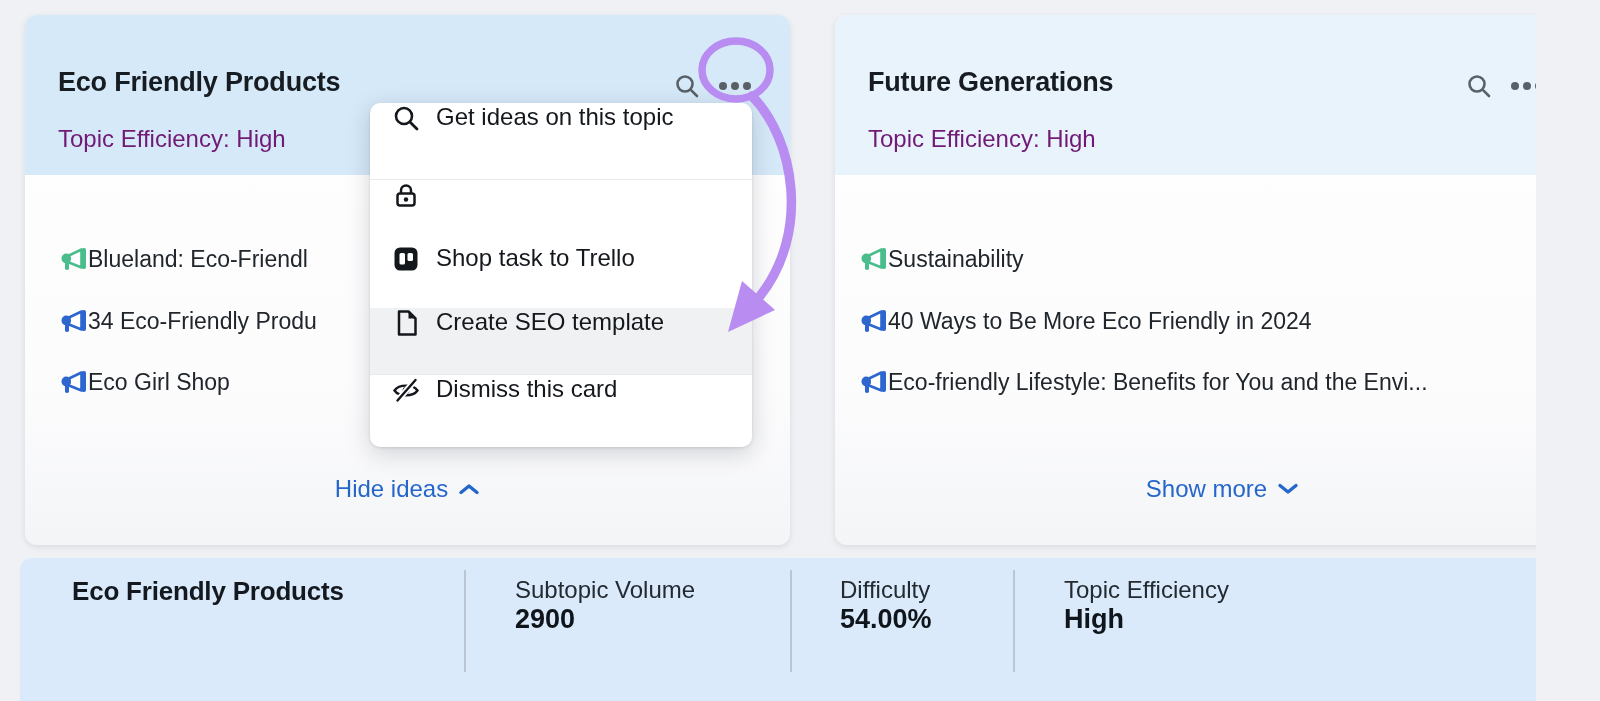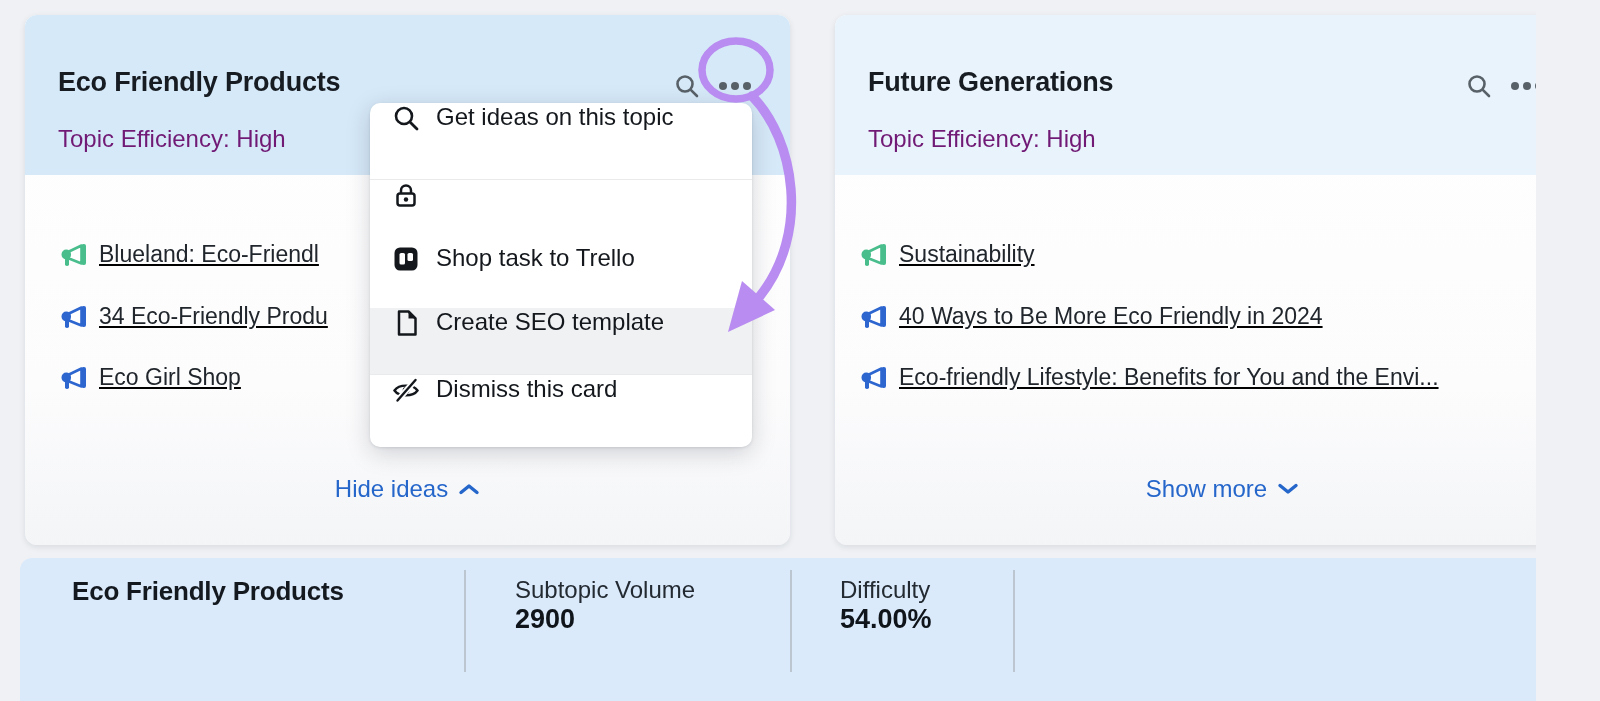--- a/index.html
+++ b/index.html
@@ -15,21 +15,21 @@
   .card-header{position:absolute;left:0;top:0;right:0;height:160px;border-radius:12px 12px 0 0;}
   .card-left  .card-header{background:#d6e9f8;}
   .card-right .card-header{background:#e9f3fb;}
   .card-title{position:absolute;left:33px;top:52px;font-size:27px;font-weight:700;color:#171c22;letter-spacing:-.2px;}
   .card-sub{position:absolute;left:33px;top:110px;font-size:24px;color:#701a75;}
   .hdr-actions{position:absolute;top:58px;display:flex;align-items:center;gap:18px;}
   .card-left  .hdr-actions{right:38px;}
   .card-right .hdr-actions{right:66px;}
   .icon-btn{display:flex;align-items:center;justify-content:center;cursor:pointer;background:none;border:none;padding:0;}
 
-  .idea-row{position:absolute;display:flex;gap:11px;height:36px;text-decoration:underline;}
+  .idea-row{position:absolute;display:flex;align-items:center;height:36px;}
   .card-left  .idea-row{left:35px;}
   .card-right .idea-row{left:25px;}
   .row-0{top:226px;} .row-1{top:288px;} .row-2{top:349px;}
   .idea-text{font-size:23px;color:#20262c;white-space:nowrap;}
 
   .footer-link{position:absolute;left:0;right:0;top:460px;display:flex;align-items:center;justify-content:center;gap:10px;
                font-size:24px;color:#2566cb;cursor:pointer;text-align:right;}
 
   
   .menu{position:absolute;left:370px;top:103px;width:382px;background:#ffffff;border-radius:10px;z-index:20;
@@ -215,20 +215,24 @@
     <div class="stat st-0">
       <div class="stat-label">Subtopic Volume</div>
       <div class="stat-value">2900</div>
     </div>
     <div class="bar-divider bd-1"></div>
     <div class="stat st-1">
       <div class="stat-label">Difficulty</div>
       <div class="stat-value">54.00%</div>
     </div>
     <div class="bar-divider bd-2"></div>
+    <div class="stat st-2">
+      <div class="stat-label">Topic Efficiency</div>
+      <div class="stat-value">High</div>
+    </div>
   </div>
 
   <svg class="annotation" width="1600" height="701" viewBox="0 0 1600 701">
     <ellipse cx="736" cy="70" rx="34" ry="29" fill="none" stroke="#b88cf0" stroke-width="7.5"></ellipse>
     <path d="M 752 96 C 795 140, 810 233, 760 296" fill="none" stroke="#b88cf0" stroke-width="9.5" stroke-linecap="round"></path>
     <polygon points="728,332 775,310 742,281" fill="#b88cf0"></polygon>
   </svg>
 
 </div>
 

